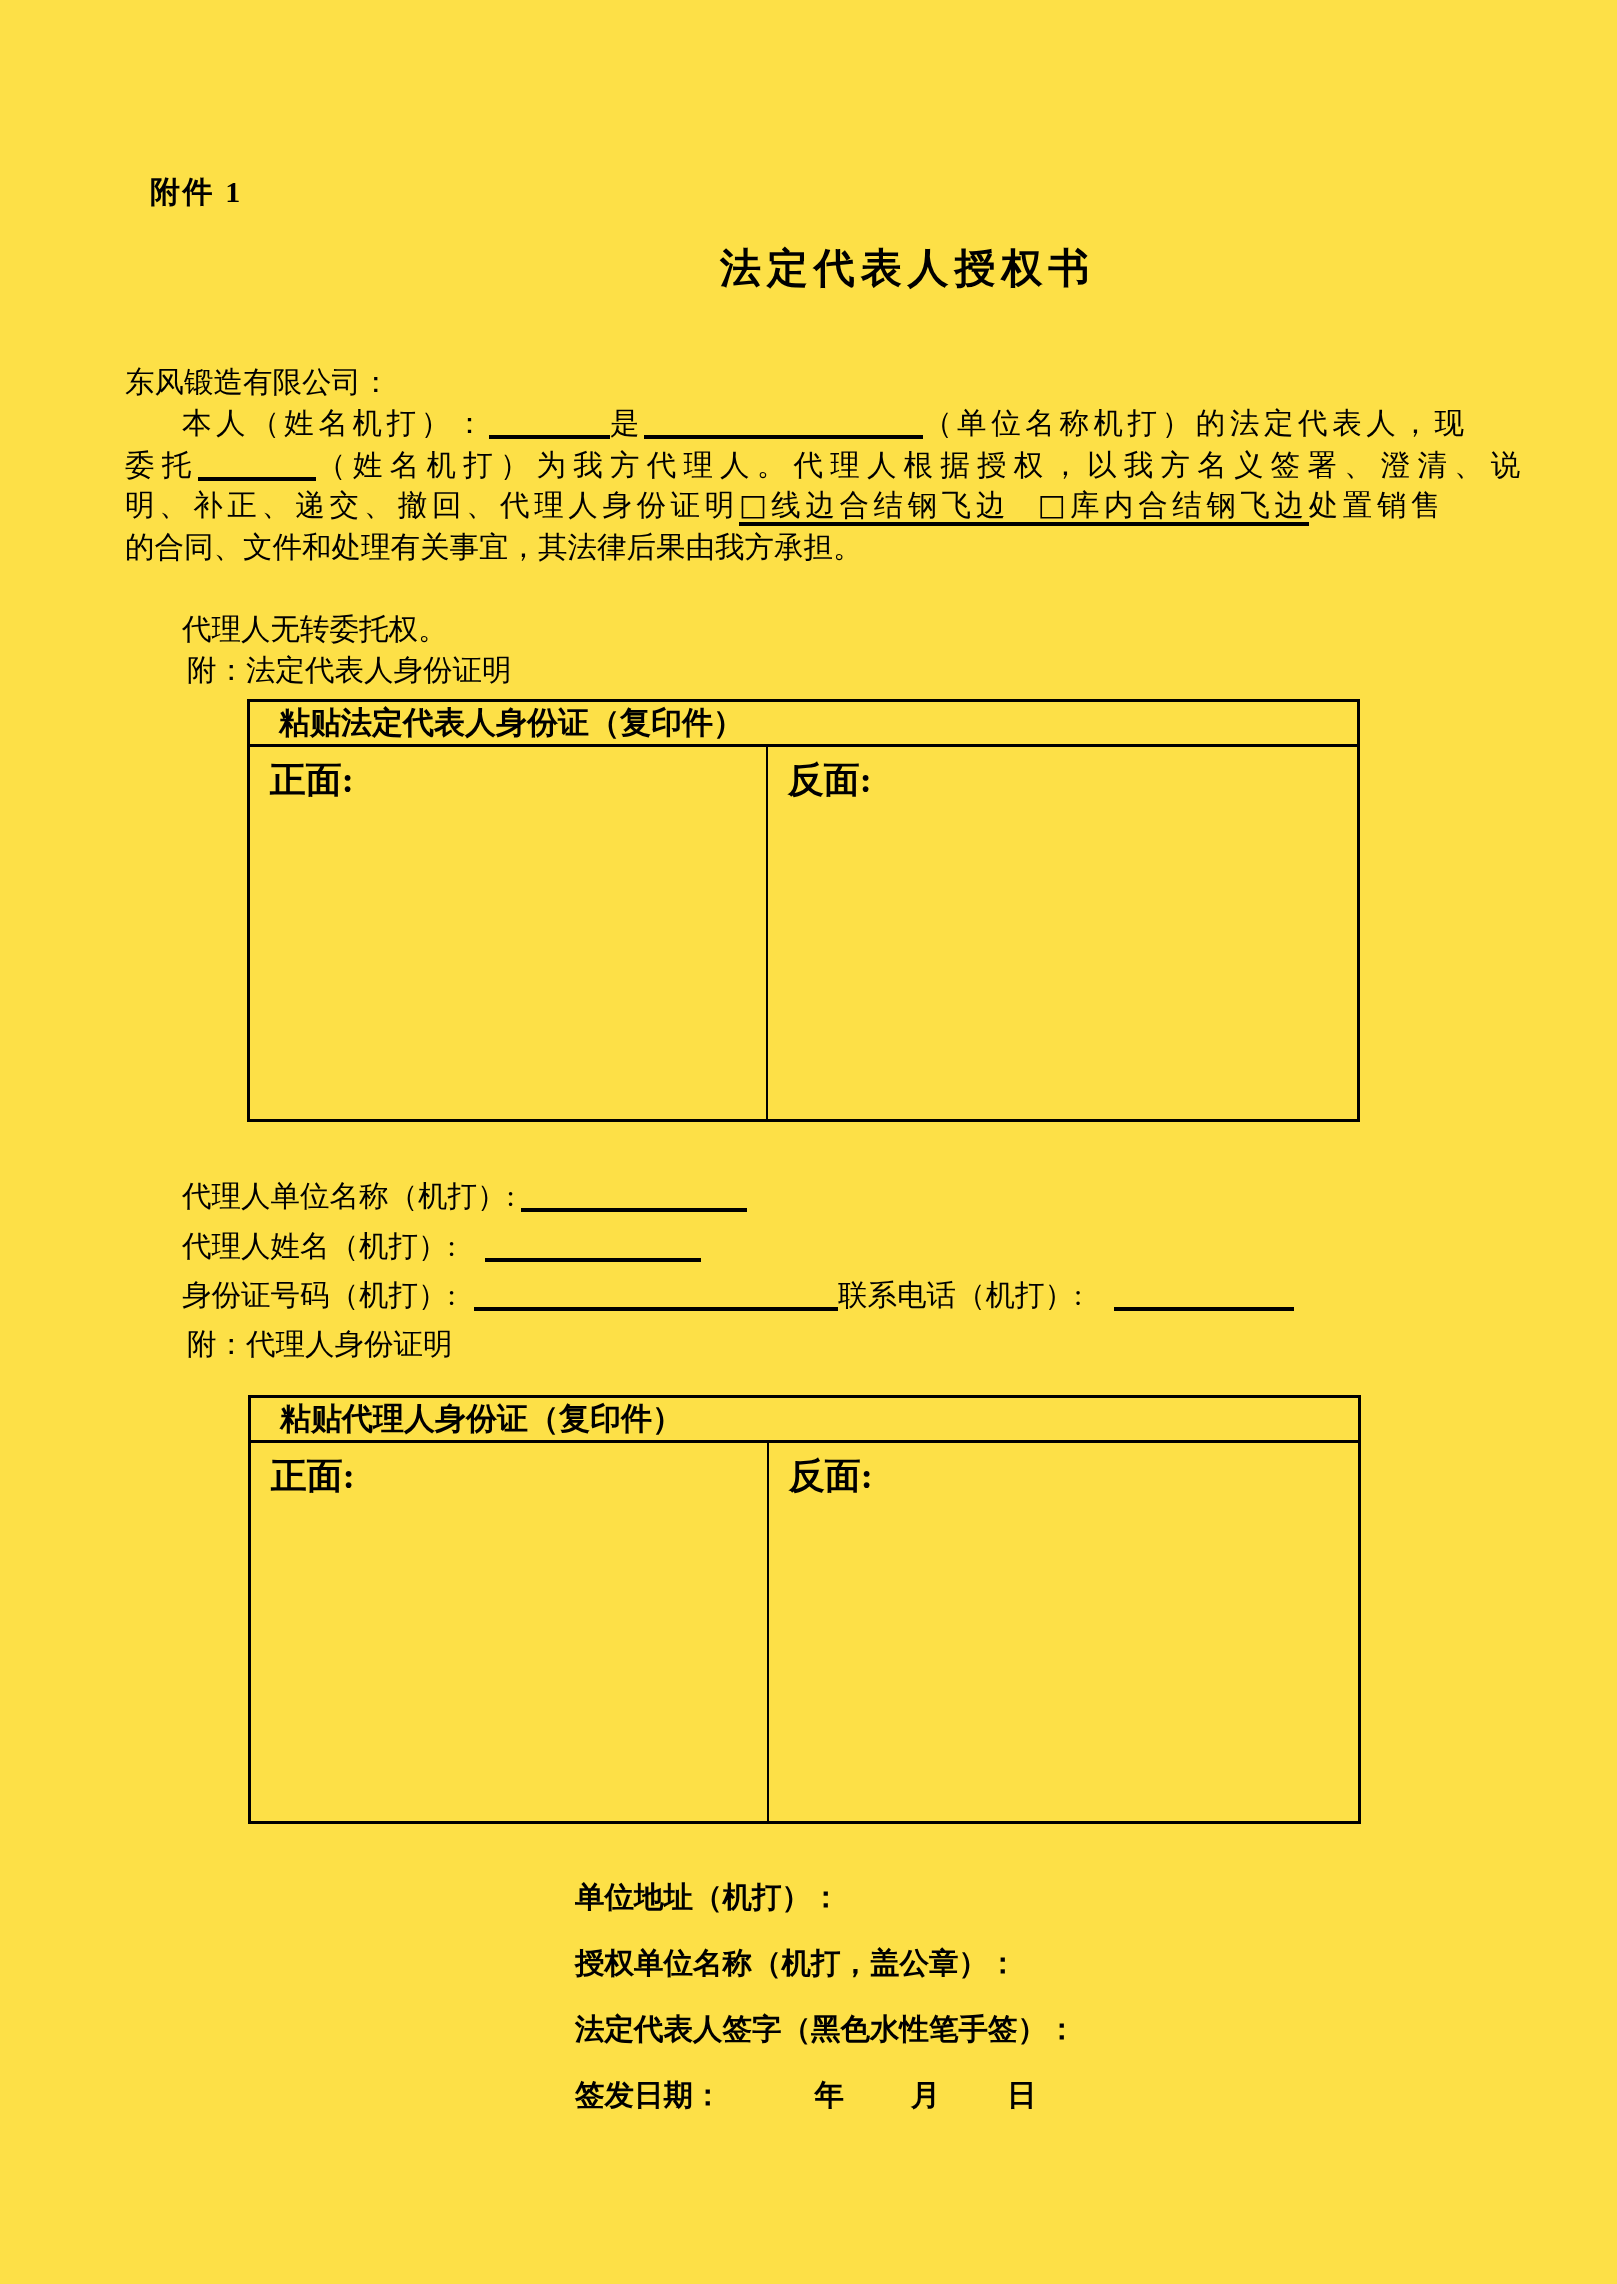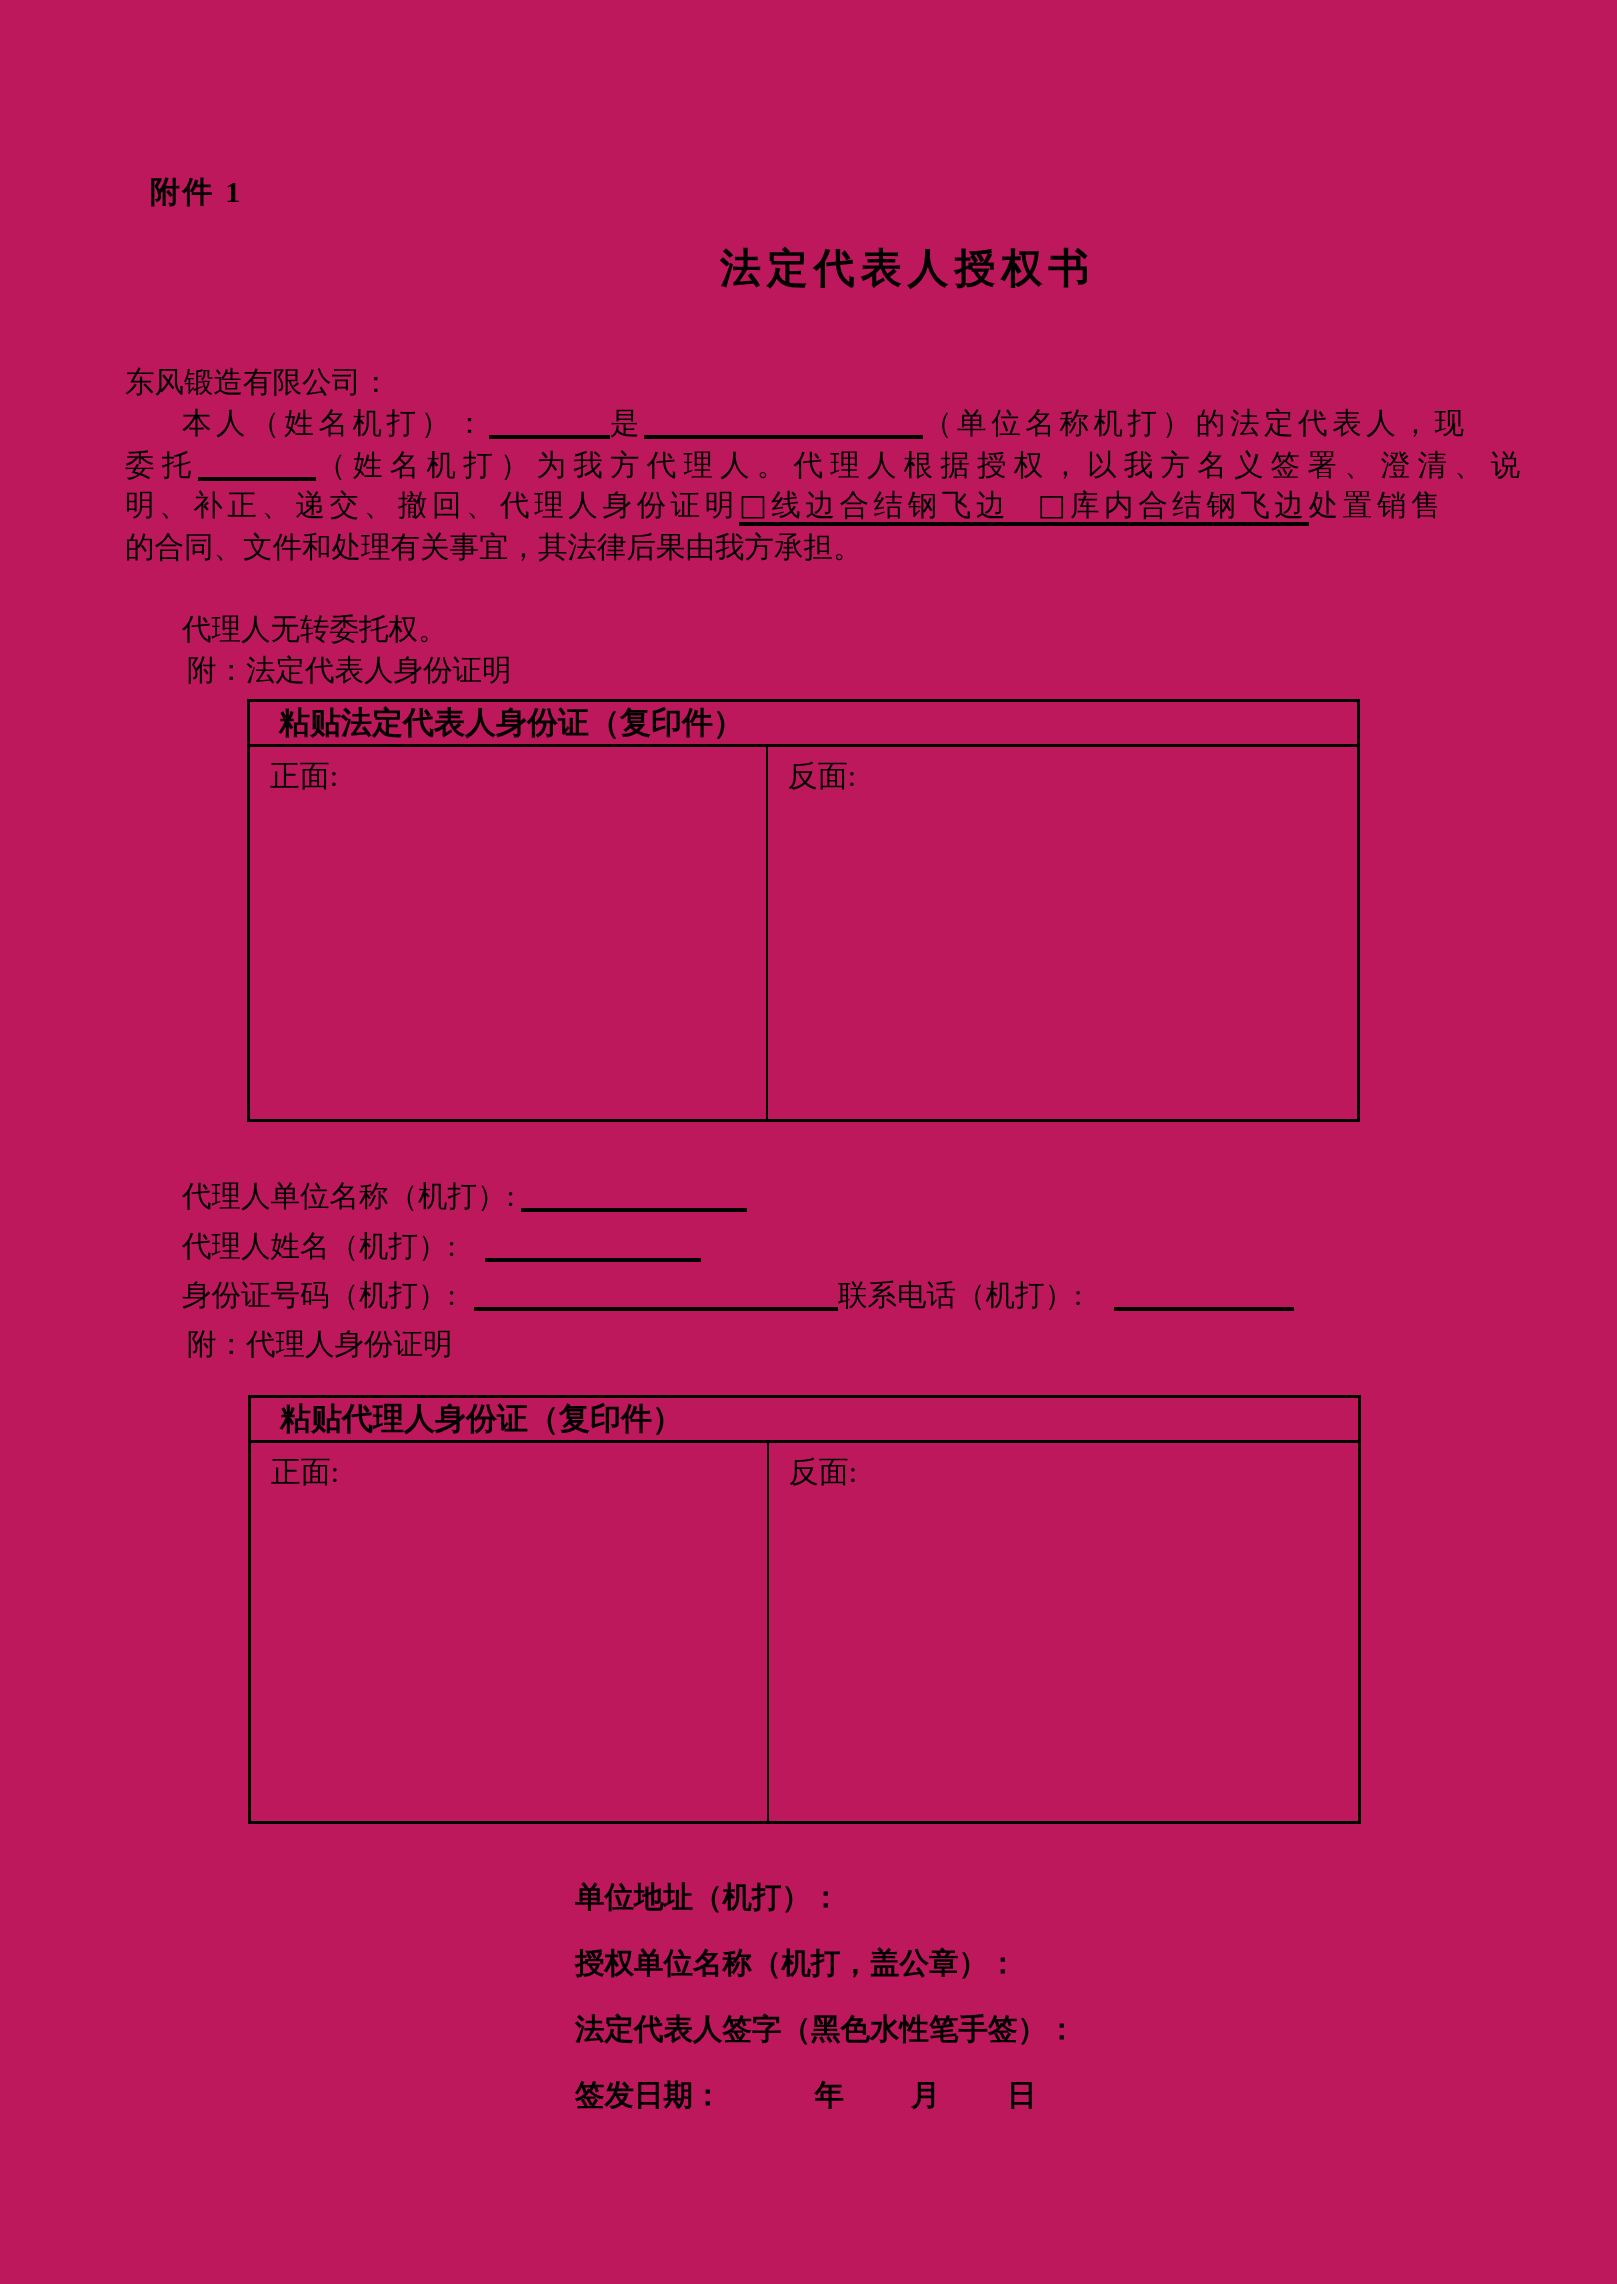--- a/index.html
+++ b/index.html
@@ -1,19 +1,19 @@
 <!DOCTYPE html>
 <html style="font-size:10.5px"><head>
 <meta charset="utf-8">
 <style>
   html,body{margin:0;padding:0;background:#d8d8d8;}
   .page{
     position:relative;
     width:1618px;height:2284px;
-    background:#be185d;
+    background:#fde047;
     color:#000;
     font-family:"Liberation Serif","DejaVu Serif",serif;
     font-size:29.5px;
     overflow:hidden;
   }
   .abs{position:absolute;white-space:nowrap;}
   .bl{height:41px;line-height:41px;}
   
   .blank{
     display:inline-block;
@@ -39,21 +39,21 @@
     height:42px;line-height:41px;
     border-bottom:3.9px solid #000;
     font-size:31px;font-weight:bold;
     padding-left:29px;
     flex:0 0 auto;
   }
   .idbox-cells{flex:1 1 auto;display:flex;}
   .cell{box-sizing:border-box;padding:9.2px 0 0 19.7px;}
   .cell-front{width:518px;border-right:2.6px solid #000;}
   .cell-back{flex:1;}
-  .cell-label{font-size:30px;font-weight:400;}
+  .cell-label{font-size:36px;font-weight:700;}
   .fl{height:43px;line-height:43px;}
   .footer-line{height:66px;line-height:66px;font-weight:bold;}
 </style>
 </head>
 <body>
 
 <div class="page">
 
   <div class="abs attach" style="left:150px;top:172px;">附件 1</div>
 

